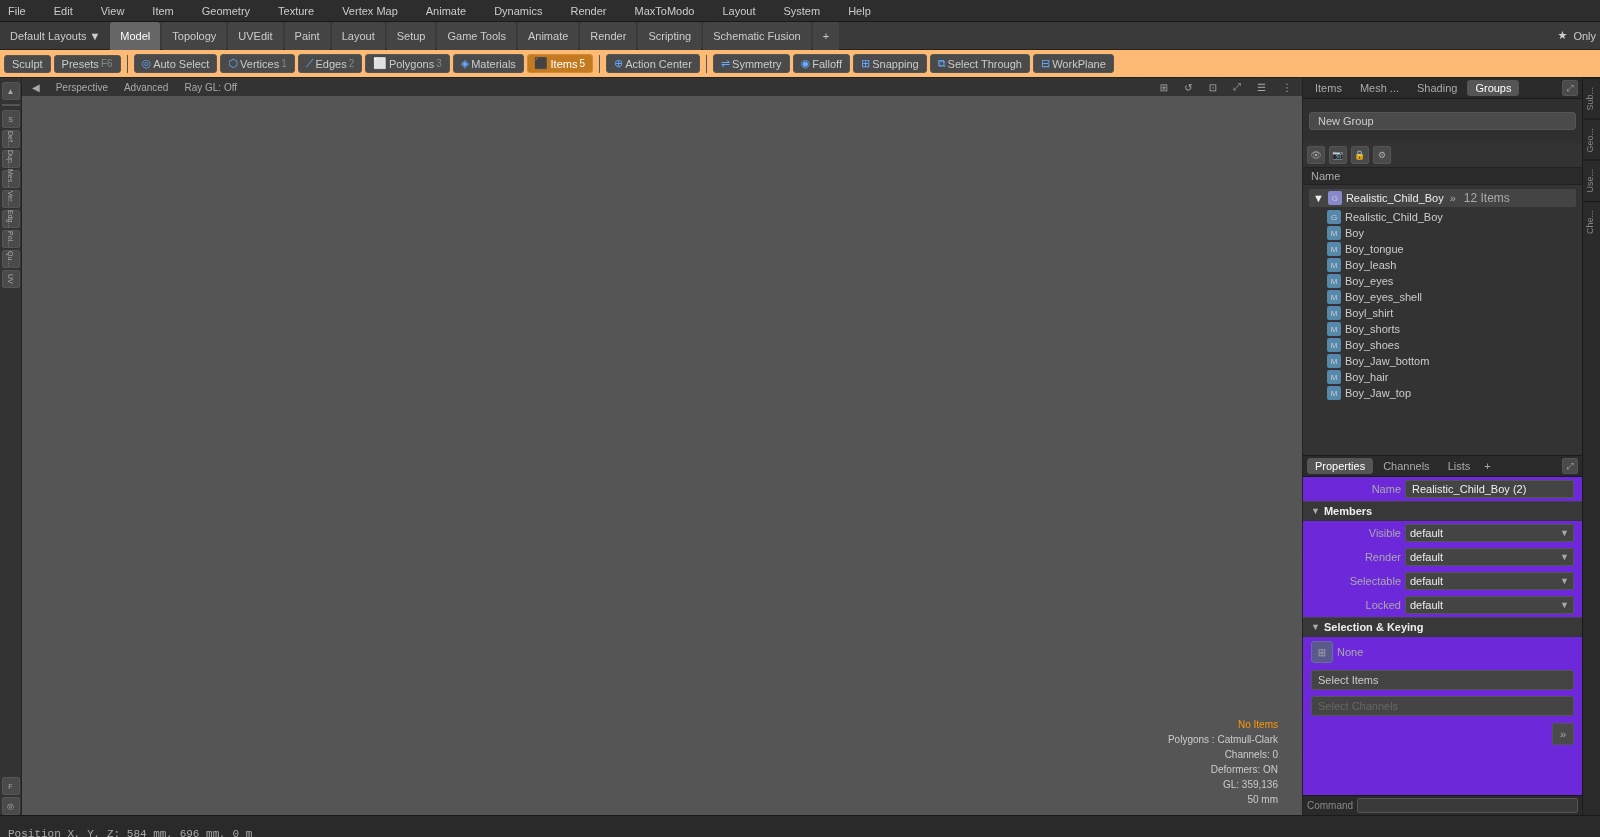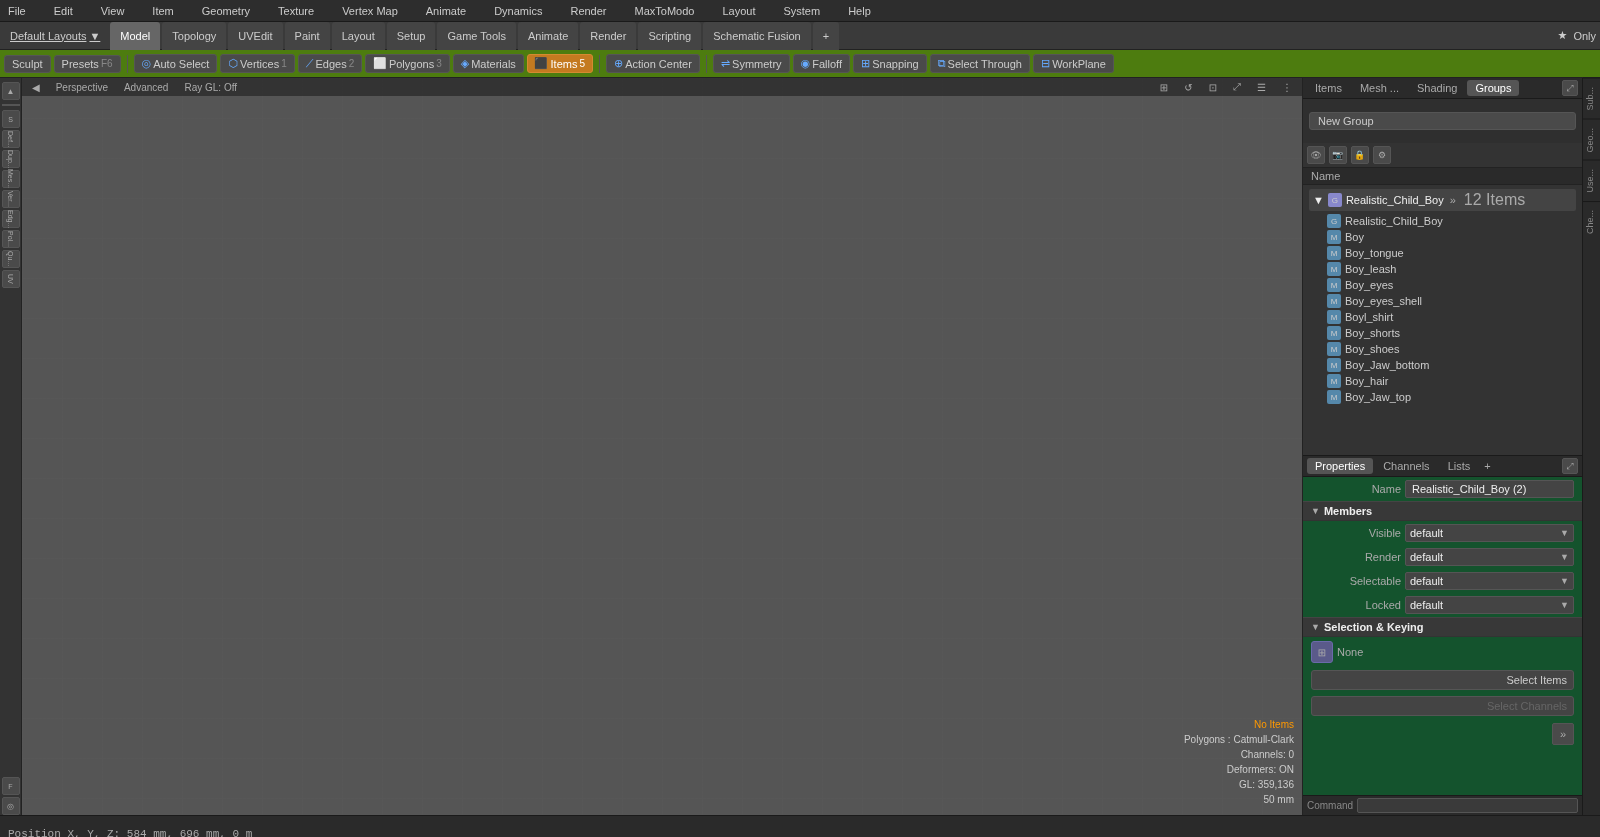--- a/index.html
+++ b/index.html
@@ -4,28 +4,28 @@
   <style>
     * { box-sizing: border-box; margin: 0; padding: 0; }
     body { background: #3c3c3c; color: #ccc; font-family: Arial, sans-serif; font-size: 11px; width: 1600px; height: 837px; overflow: hidden; }
 
     
     #menu-bar { display: flex; align-items: center; background: #2d2d2d; height: 22px; padding: 0 4px; gap: 20px; border-bottom: 1px solid #1a1a1a; }
     #menu-bar span { color: #ccc; cursor: pointer; font-size: 11px; padding: 0 4px; }
 
     
     #toolbar1 { display: flex; align-items: center; background: #3a3a3a; height: 28px; padding: 0 4px; gap: 4px; border-bottom: 1px solid #222; }
-    .tb1-item { display: flex; align-items: center; gap: 3px; color: #ccc; font-size: 11px; cursor: pointer; padding: 2px 6px; border-radius: 3px; text-decoration: underline; }
+    .tb1-item { display: flex; align-items: center; gap: 3px; color: #ccc; font-size: 11px; cursor: pointer; padding: 2px 6px; border-radius: 3px; }
     .tb1-tabs { display: flex; gap: 2px; }
     .tb1-tab { padding: 8px 10px; border-radius: 3px 3px 0 0; color: #ccc; font-size: 11px; cursor: pointer; background: #444; }
     .tb1-tab.active { background: #666; color: #fff; }
     .star-only { margin-left: auto; display: flex; align-items: center; gap: 6px; }
 
     
-    #toolbar2 { display: flex; align-items: center; background: #4d7c0f; height: 28px; padding: 0 4px; gap: 3px; border-bottom: 1px solid #222; }
+    #toolbar2 { display: flex; align-items: center; background: #fdba74; height: 28px; padding: 0 4px; gap: 3px; border-bottom: 1px solid #222; }
     .tb2-btn { display: flex; align-items: center; gap: 2px; padding: 2px 7px; border-radius: 3px; color: #ccc; font-size: 11px; cursor: pointer; background: #4a4a4a; border: 1px solid #555; }
     .tb2-btn.orange { background: #c47a20; border-color: #d48a30; color: #fff; }
     .tb2-sep { width: 1px; height: 18px; background: #555; margin: 0 3px; }
 
     
     #main { display: flex; height: calc(837px - 22px - 28px - 28px - 22px); }
 
     
     #left-sidebar { width: 22px; background: #333; border-right: 1px solid #222; display: flex; flex-direction: column; align-items: center; padding-top: 4px; gap: 2px; }
     .left-btn { width: 18px; height: 18px; background: #4a4a4a; border: 1px solid #555; border-radius: 2px; display: flex; align-items: center; justify-content: center; font-size: 8px; color: #aaa; cursor: pointer; }
@@ -37,65 +37,65 @@
     #viewport-content { width: 100%; height: 100%; position: relative; }
 
     
     .grid-bg { position: absolute; inset: 0; background:
       linear-gradient(rgba(100,100,100,0.15) 1px, transparent 1px),
       linear-gradient(90deg, rgba(100,100,100,0.15) 1px, transparent 1px);
       background-size: 40px 40px;
       background-color: #555; }
 
     
-    .vp-status { position: absolute; bottom: 8px; right: 8px; text-align: right; color: #f90; font-size: 10px; line-height: 1.5; }
+    .vp-status { position: absolute; bottom: 8px; right: 24px; text-align: right; color: #f90; font-size: 10px; line-height: 1.5; }
     .vp-status .white { color: #ccc; }
 
     
     #right-panel { width: 280px; background: #2f2f2f; border-left: 1px solid #222; display: flex; flex-direction: column; }
 
     
     #groups-bar { display: flex; align-items: center; background: #2a2a2a; border-bottom: 1px solid #1a1a1a; padding: 2px 4px; gap: 2px; }
     .groups-tab { padding: 2px 8px; font-size: 11px; color: #aaa; cursor: pointer; border-radius: 3px; }
     .groups-tab.active { background: #555; color: #fff; }
     .groups-spacer { flex: 1; }
 
     
     #groups-icons { display: flex; align-items: center; padding: 3px 4px; gap: 4px; background: #333; border-bottom: 1px solid #222; }
     .gi-btn { width: 18px; height: 18px; background: #4a4a4a; border: 1px solid #555; border-radius: 2px; display: flex; align-items: center; justify-content: center; font-size: 9px; color: #aaa; cursor: pointer; }
     #name-header { padding: 2px 8px; font-size: 11px; color: #aaa; background: #2a2a2a; border-bottom: 1px solid #222; }
 
     
     #scene-tree { flex: 1; overflow-y: auto; background: #333; padding: 2px 0; }
     .tree-group { padding: 2px 6px; cursor: pointer; }
     .tree-group-header { display: flex; align-items: center; gap: 4px; color: #eee; font-size: 11px; padding: 2px 4px; background: #444; border-radius: 2px; }
-    .tree-count { color: #aaa; font-size: 16px; margin-left: 4px; }
+    .tree-count { color: #aaa; font-size: 12px; margin-left: 4px; }
     .tree-item { display: flex; align-items: center; gap: 4px; padding: 1px 4px 1px 24px; color: #ccc; font-size: 11px; cursor: pointer; border-radius: 2px; }
     .tree-icon { width: 14px; height: 14px; background: #666; border-radius: 2px; display: flex; align-items: center; justify-content: center; font-size: 8px; color: #ccc; flex-shrink: 0; }
     .tree-icon.mesh { background: #5588aa; }
 
     
-    #props-panel { background: #14532d; border-top: 1px solid #1a1a1a; min-height: 340px; }
+    #props-panel { background: #6d28d9; border-top: 1px solid #1a1a1a; min-height: 340px; }
     #props-tabs { display: flex; align-items: center; background: #2a2a2a; border-bottom: 1px solid #1a1a1a; padding: 2px 4px; gap: 2px; }
     .props-tab { padding: 2px 8px; font-size: 11px; color: #aaa; cursor: pointer; border-radius: 3px; }
     .props-tab.active { background: #555; color: #fff; }
 
     .prop-row { display: flex; align-items: center; padding: 3px 8px; gap: 4px; }
     .prop-label { color: #aaa; font-size: 11px; text-align: right; min-width: 90px; }
     .prop-input { flex: 1; background: #444; border: 1px solid #555; border-radius: 2px; color: #eee; font-size: 11px; padding: 2px 6px; }
     .prop-select { flex: 1; background: #444; border: 1px solid #555; border-radius: 2px; color: #eee; font-size: 11px; padding: 2px 4px; display: flex; align-items: center; justify-content: space-between; cursor: pointer; }
     .prop-select-arrow { color: #aaa; font-size: 9px; }
     .section-header { padding: 3px 8px; color: #eee; font-size: 11px; font-weight: bold; background: #383838; border-top: 1px solid #444; border-bottom: 1px solid #333; display: flex; align-items: center; gap: 4px; }
     .section-arrow { color: #aaa; font-size: 9px; }
 
     .keying-row { display: flex; align-items: center; padding: 4px 8px; gap: 4px; }
     .keying-icon { width: 22px; height: 22px; background: #5a5a8a; border: 1px solid #6a6aaa; border-radius: 3px; display: flex; align-items: center; justify-content: center; font-size: 10px; color: #aaa; }
     .keying-label { color: #aaa; font-size: 11px; }
 
-    .action-btn { flex: 1; background: #444; border: 1px solid #555; border-radius: 3px; color: #ccc; font-size: 11px; padding: 3px 6px; cursor: pointer; text-align: right; }
+    .action-btn { flex: 1; background: #444; border: 1px solid #555; border-radius: 3px; color: #ccc; font-size: 11px; padding: 3px 6px; cursor: pointer; text-align: left; }
     .action-btn.disabled { color: #666; cursor: default; }
 
     
     #far-right { width: 18px; background: #2a2a2a; border-left: 1px solid #1a1a1a; display: flex; flex-direction: column; }
     .far-right-label { writing-mode: vertical-rl; text-orientation: mixed; transform: rotate(180deg); color: #888; font-size: 9px; padding: 8px 2px; cursor: pointer; border-bottom: 1px solid #1a1a1a; text-align: center; }
 
     
     #status-bar { display: flex; background: #2a2a2a; height: 22px; padding: 12px 8px; border-top: 1px solid #1a1a1a; font-family: Liberation Mono, monospace; }
     #status-bar span { color: #aaa; font-size: 11px; }
 

